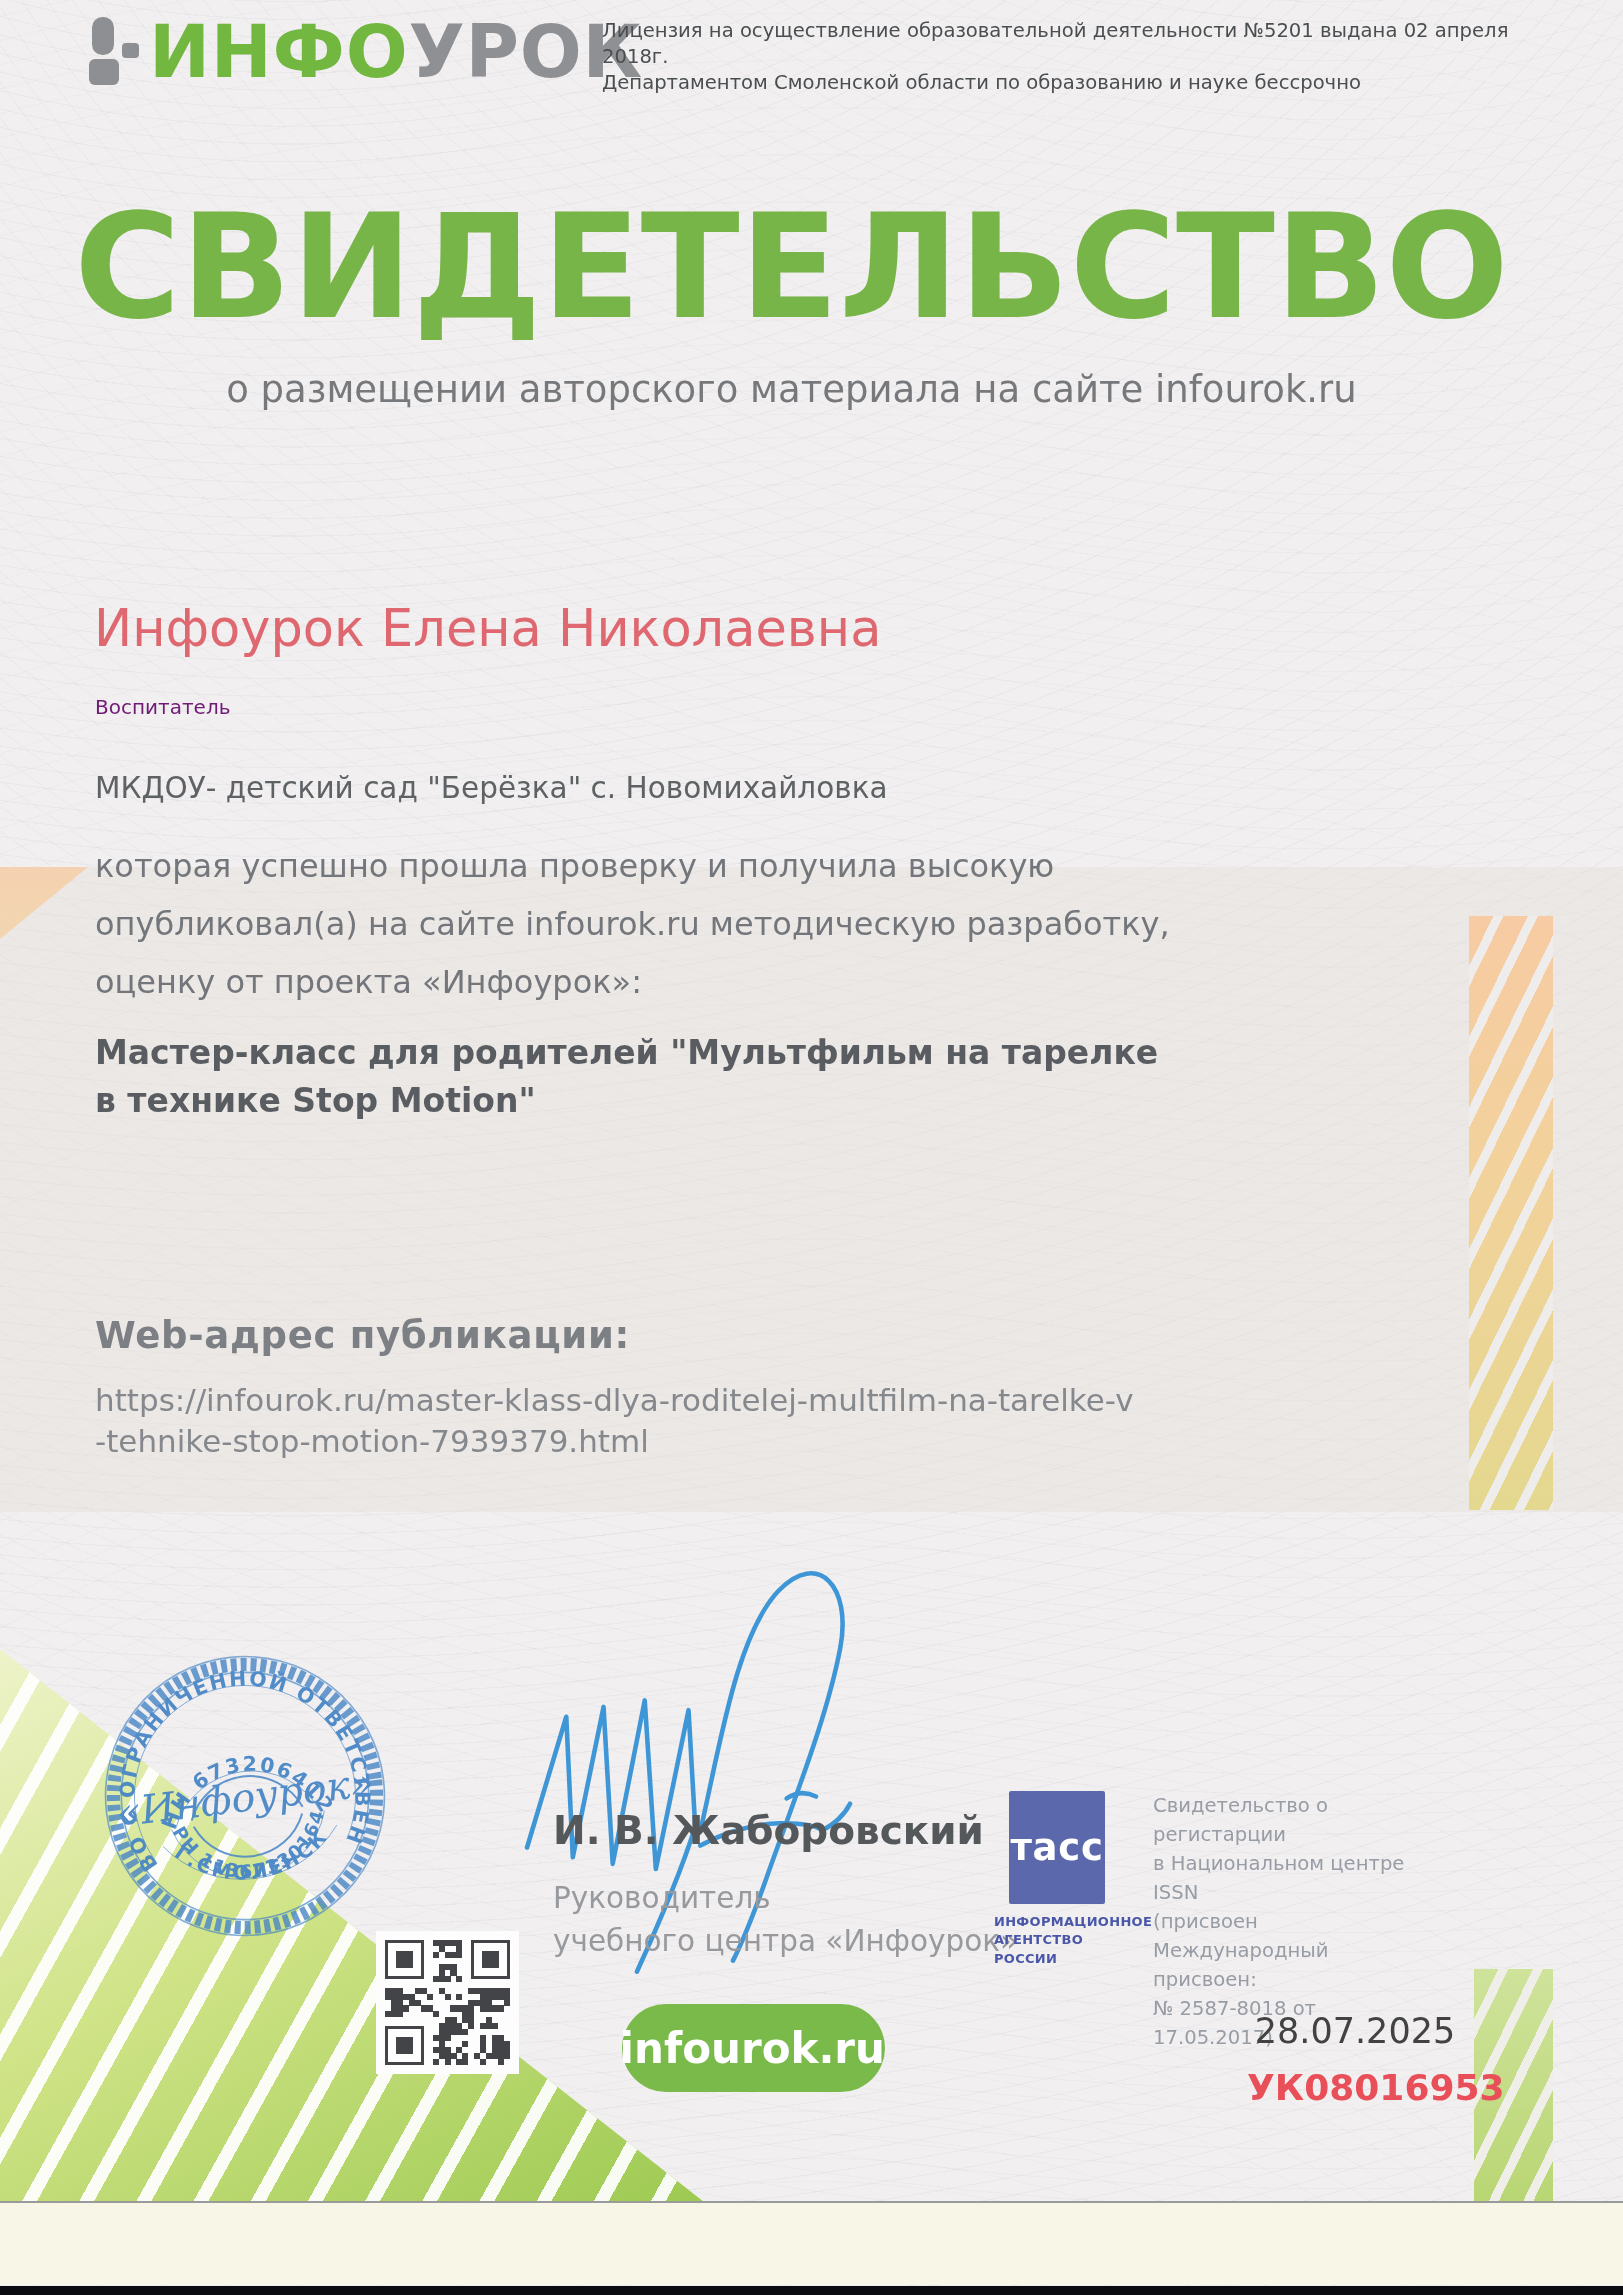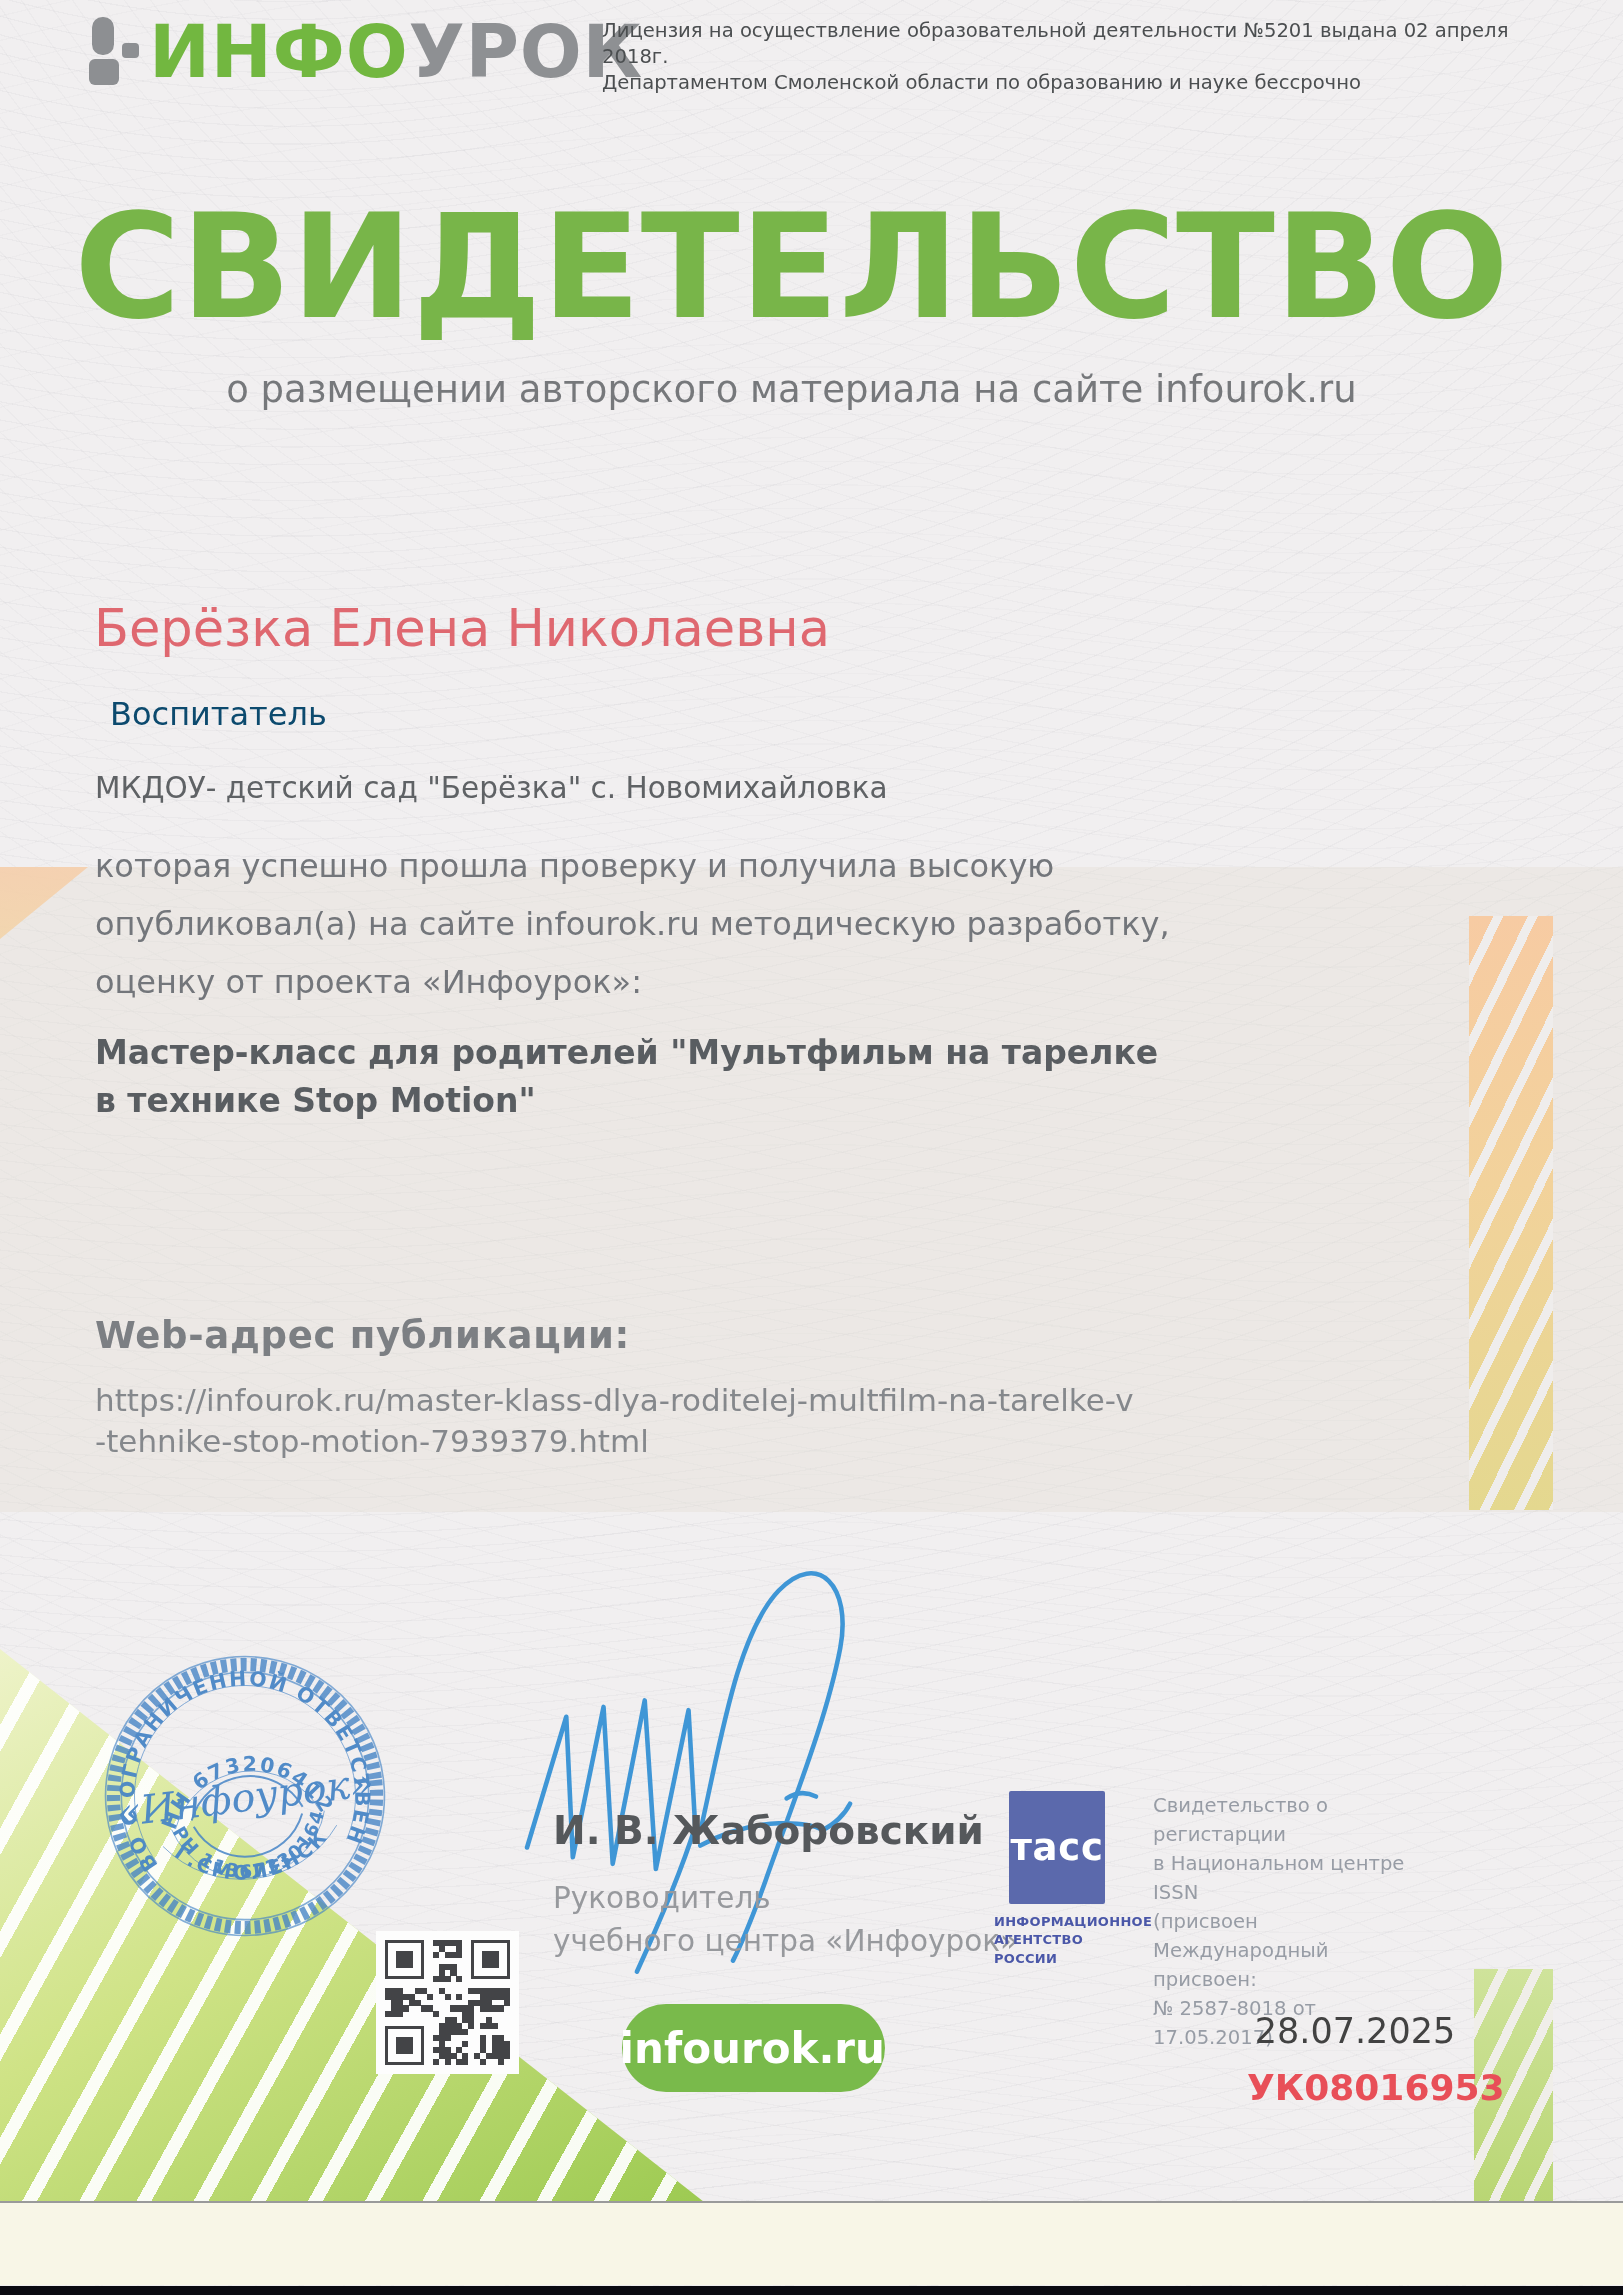--- a/index.html
+++ b/index.html
@@ -45,21 +45,21 @@
   .logo-green{color:#72b740;} .logo-gray{color:#8e9093;}
   .license{left:602px;top:18.3px;width:916px;font-size:19.6px;line-height:26px;color:#4b4e50;}
 
   .title{left:65px;top:182px;width:1453px;text-align:center;font-size:145px;font-weight:700;
          letter-spacing:0px;color:#78b549;white-space:nowrap;}
   .subtitle{left:65px;top:368px;width:1453px;text-align:center;font-size:37px;color:#76787b;}
 
   .confirm{left:95px;top:527px;font-size:35px;font-weight:700;letter-spacing:1.3px;color:#80b83c;
            text-shadow:0 0 6.5px rgba(222,236,130,.9);}
   .person{left:94px;top:599px;font-size:51px;color:#df6870;}
-  .position{left:110px;top:695px;font-size:32px;color:#0c4a6e;}
+  .position{left:95px;top:695px;font-size:20px;color:#701a75;}
   .organization{left:95px;top:771px;font-size:29.5px;color:#5f6265;}
   .paragraph{left:95px;top:837px;font-size:32px;line-height:58px;color:#73767b;}
   .worktitle{left:95px;top:1029px;font-size:33px;font-weight:700;line-height:48px;color:#595d61;}
   .weblabel{left:95px;top:1314px;font-size:37px;font-weight:700;color:#7c7f83;letter-spacing:0.7px;}
   .url{left:95px;top:1380px;font-size:31px;line-height:41px;color:#85888c;}
 
   
   .stamp{left:97px;top:1648px;width:296px;height:296px;transform:rotate(-7deg);opacity:.93;}
   
   .sig{left:504px;top:1550px;width:373px;height:425px;}
@@ -108,21 +108,21 @@
     <span class="logo-green">ИНФО</span><span class="logo-gray">УРОК</span>
   </div>
   <div class="abs license">
     <div>Лицензия на осуществление образовательной деятельности №5201 выдана 02 апреля 2018г.</div>
     <div>Департаментом Смоленской области по образованию и науке бессрочно</div>
   </div>
 
   <div class="abs title">СВИДЕТЕЛЬСТВО</div>
   <div class="abs subtitle">о размещении авторского материала на сайте infourok.ru</div>
 
-  <div class="abs person">Берёзка Елена Николаевна</div>
+  <div class="abs person">Инфоурок Елена Николаевна</div>
   <div class="abs position">Воспитатель</div>
   <div class="abs organization">МКДОУ- детский сад "Берёзка" с. Новомихайловка</div>
   <div class="abs paragraph">
     <div>которая успешно прошла проверку и получила высокую</div>
     <div>опубликовал(а) на сайте infourok.ru методическую разработку,</div>
     <div>оценку от проекта «Инфоурок»:</div>
   </div>
   <div class="abs worktitle">
     <div>Мастер-класс для родителей "Мультфильм на тарелке</div>
     <div>в технике Stop Motion"</div>

